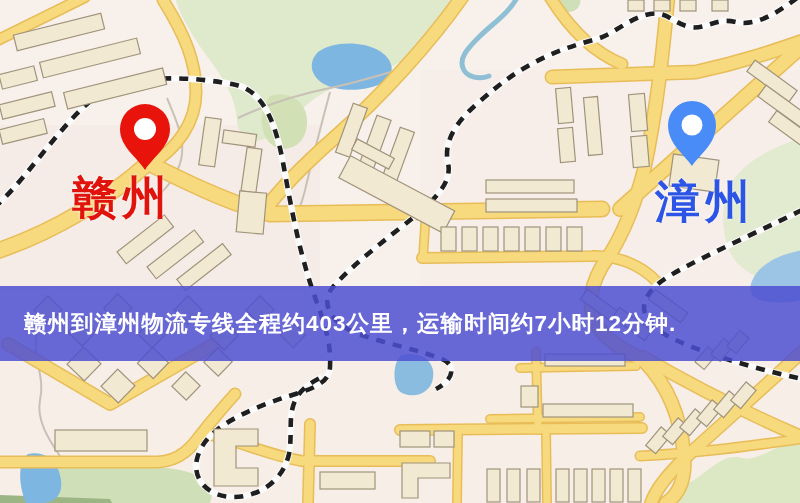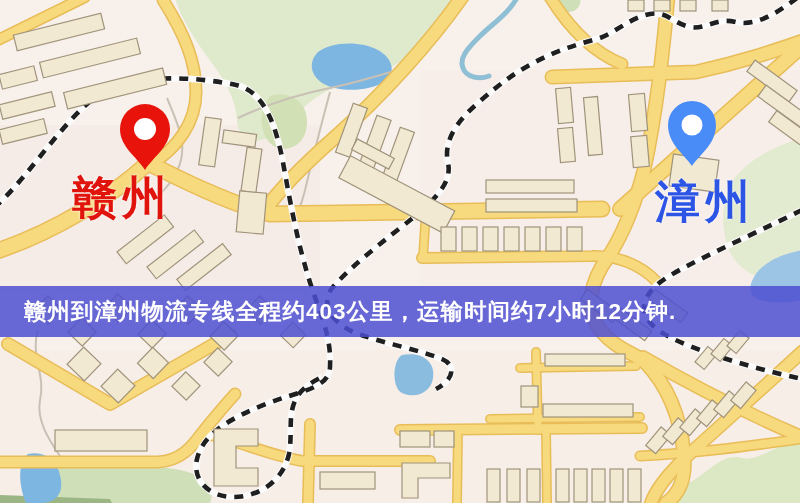--- a/index.html
+++ b/index.html
@@ -18,21 +18,21 @@
   .city-label{
     position:absolute;z-index:5;
     font-family:"Liberation Serif","DejaVu Serif",serif;
     font-weight:bold;font-size:45px;letter-spacing:5px;line-height:1;
     text-shadow:0 0 3px rgba(255,255,255,.85);
     white-space:nowrap;
   }
   .ganzhou-label{left:72px;top:176px;}
   .zhangzhou-label{left:638px;top:180px;margin-left:17px;}
   .banner{
-    position:absolute;z-index:4;left:0;top:286px;width:800px;height:51px;
+    position:absolute;z-index:4;left:0;top:286px;width:800px;height:75px;
     background:var(--color-banner_bg,rgba(77,79,209,0.85));
     display:flex;align-items:center;
   }
   .banner span{
     color:var(--color-banner_text,#ffffff);
     font-size:22.5px;font-weight:600;letter-spacing:1px;
     padding-left:24px;white-space:nowrap;
   }
 </style>
 </head>

